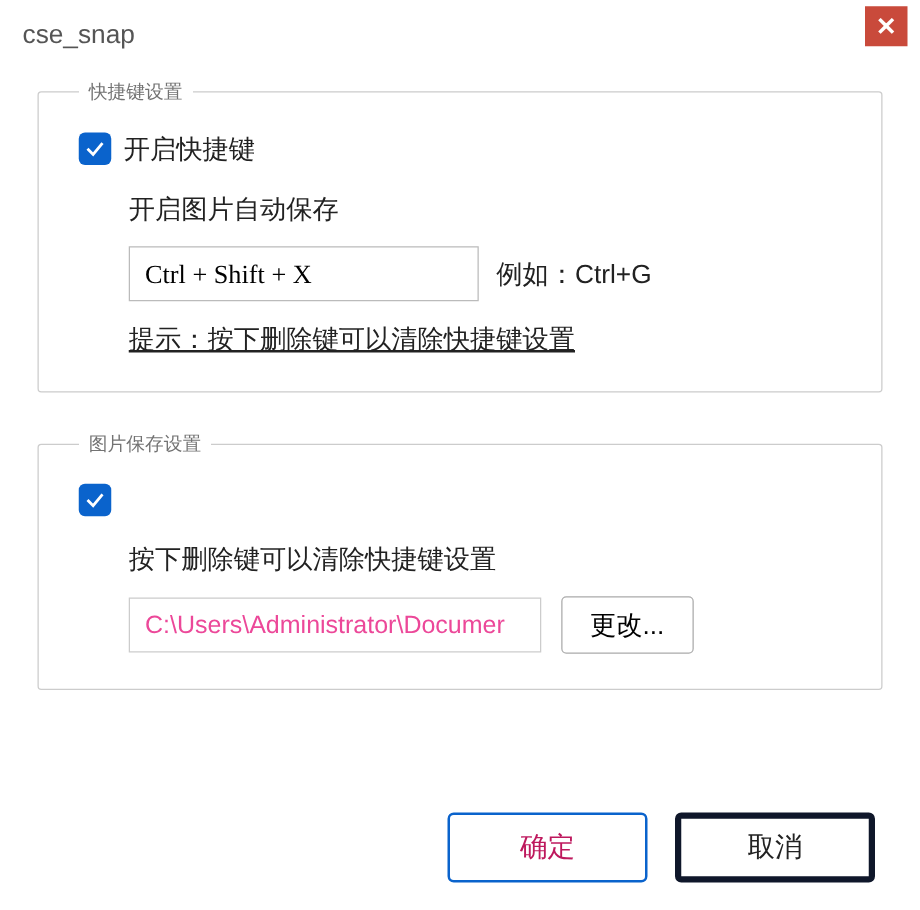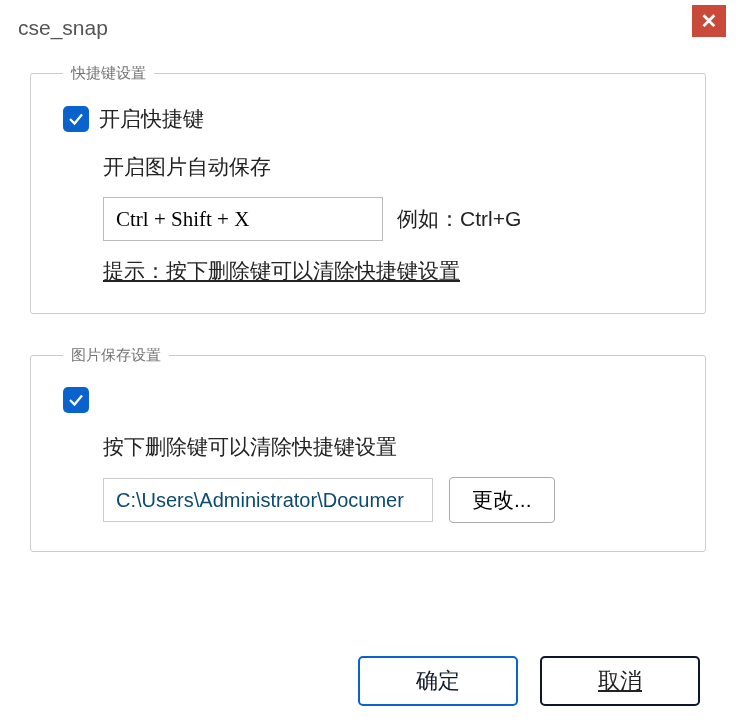--- a/index.html
+++ b/index.html
@@ -112,21 +112,21 @@
       display: flex;
       align-items: center;
       gap: 16px;
     }
     .path-input {
       border: 1px solid #ccc;
       padding: 8px 12px;
       font-size: 20px;
       width: 330px;
       height: 44px;
-      color: #0c4a6e;
+      color: #ec4899;
       font-family: inherit;
       overflow: hidden;
       white-space: nowrap;
     }
     .change-btn {
       border: 1px solid #aaa;
       border-radius: 4px;
       background: #fff;
       padding: 8px 22px;
       font-size: 21px;
@@ -144,26 +144,25 @@
       border-radius: 5px;
       padding: 8px 0;
       width: 160px;
       font-size: 22px;
       cursor: pointer;
       font-family: inherit;
       background: #fff;
     }
     .btn-primary {
       border: 2px solid #0a63cc;
-      color: #0f172a;
+      color: #be185d;
     }
     .btn-secondary {
-      border: 2px solid #0f172a;
+      border: 5px solid #0f172a;
       color: #222;
-      text-decoration: underline;
     }
   </style>
 </head>
 <body>
 
 <div class="titlebar">
   <span>cse_snap</span>
   <div class="close-btn">
     <span>✕</span>
   </div>

